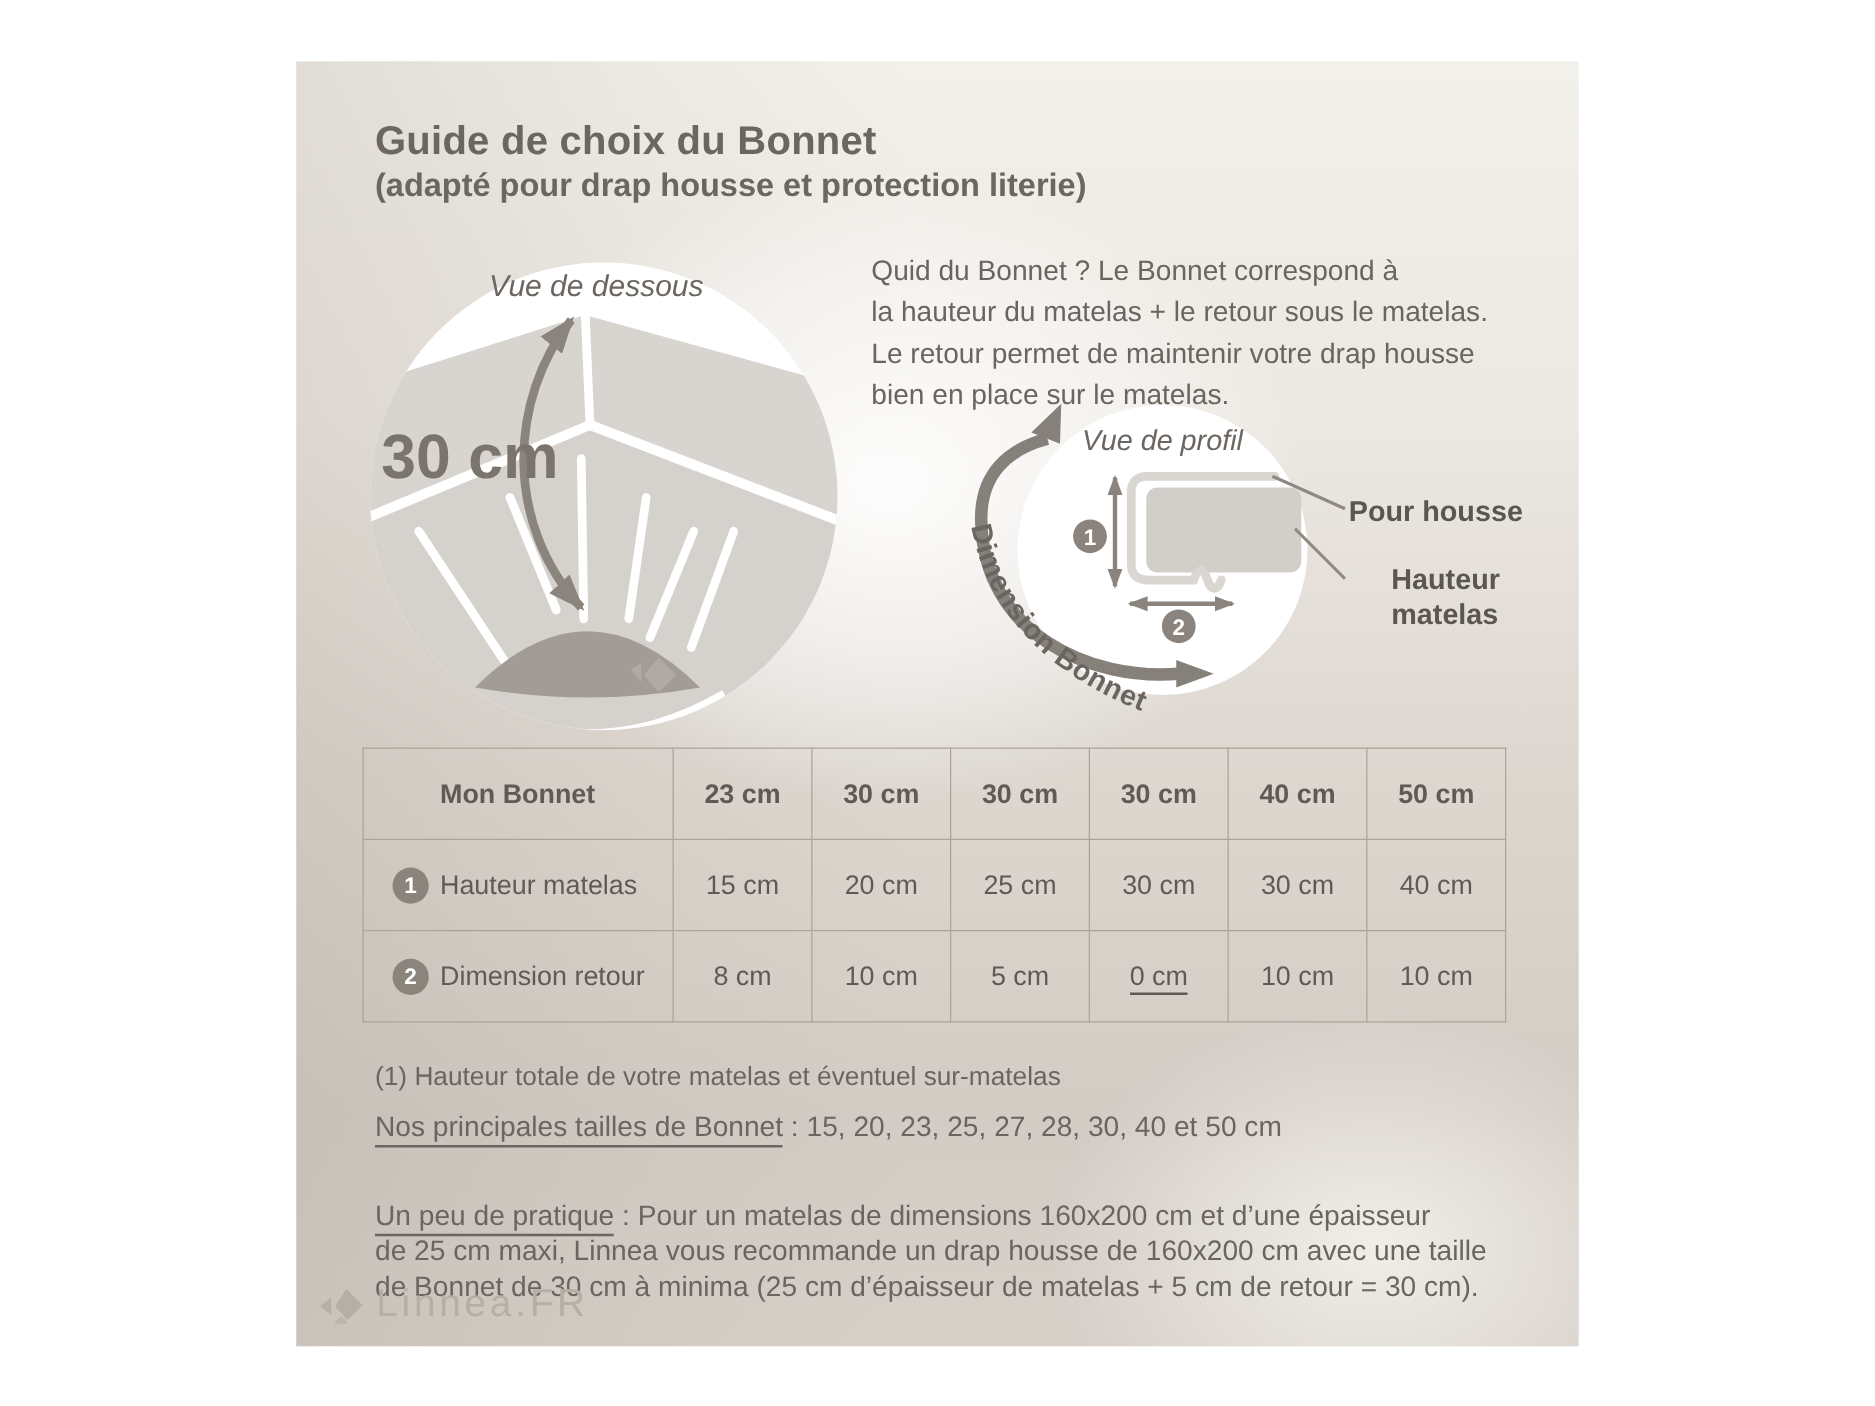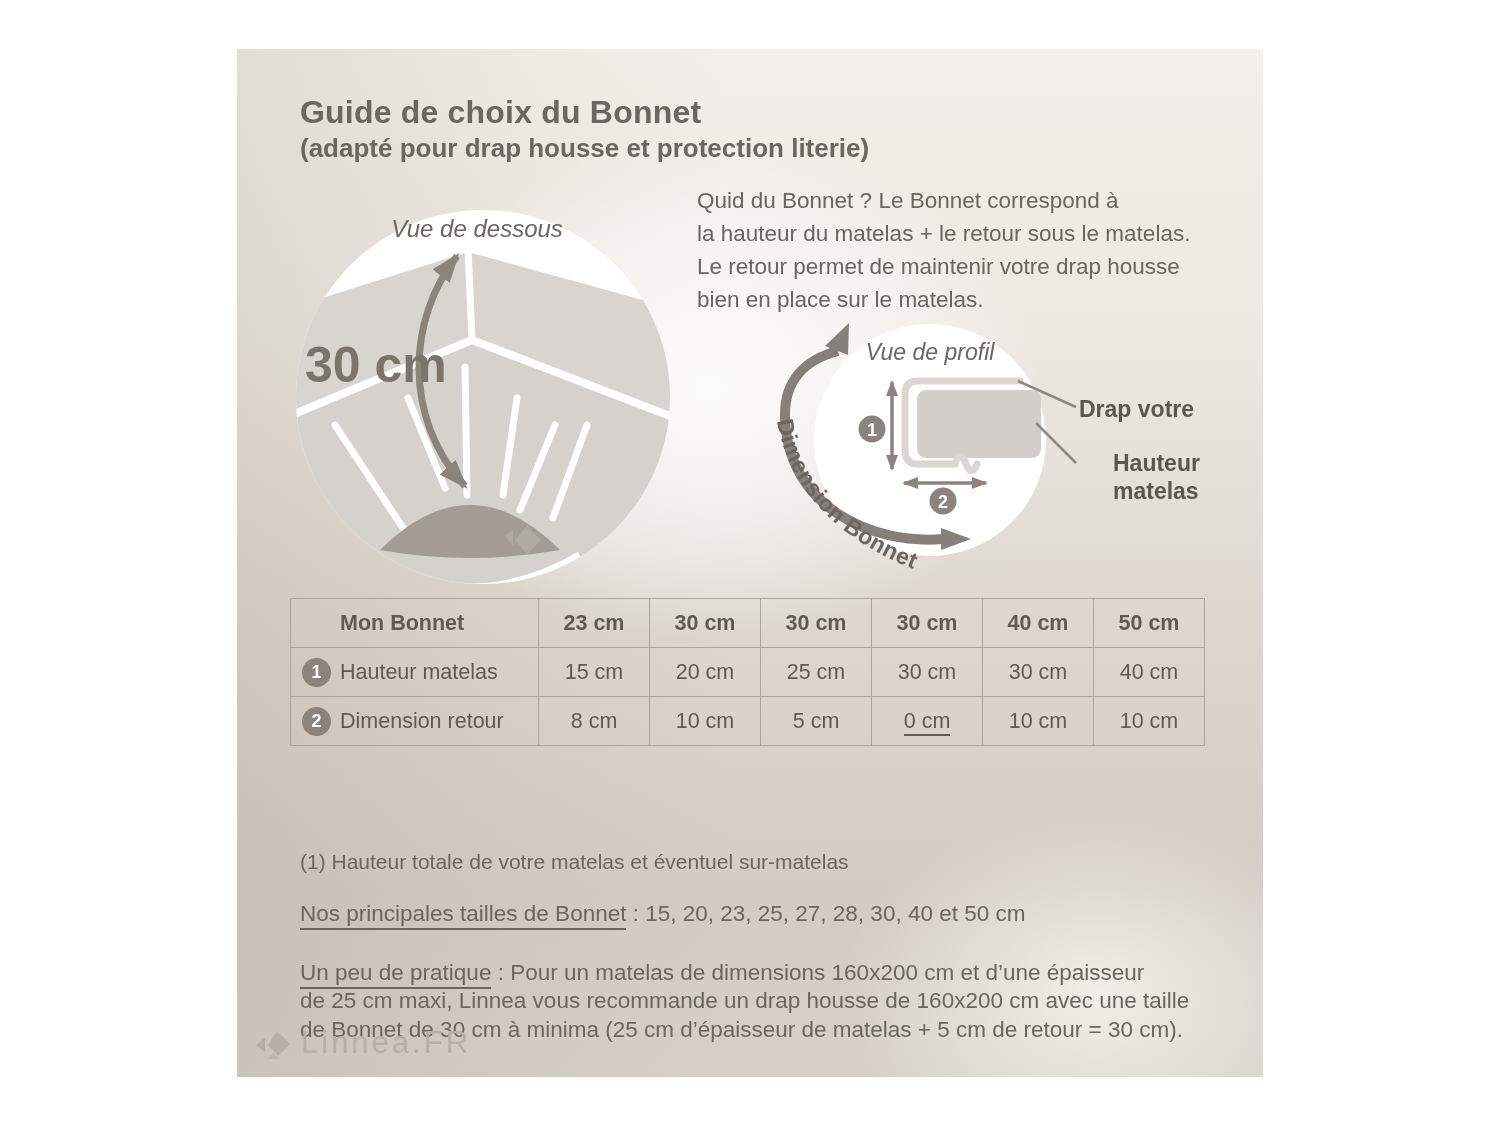--- a/index.html
+++ b/index.html
@@ -10,40 +10,40 @@
     position:absolute;left:237px;top:49px;width:1026px;height:1028px;
     background:
       radial-gradient(ellipse 48% 36% at 46% 33%, rgba(255,255,255,0.92) 0%, rgba(255,255,255,0.40) 45%, rgba(255,255,255,0) 68%),
       radial-gradient(ellipse 42% 30% at 84% 92%, rgba(249,246,241,0.78) 0%, rgba(249,246,241,0) 60%),
       linear-gradient(90deg, rgba(150,138,126,0.18) 0%, rgba(150,138,126,0.06) 28%, rgba(150,138,126,0) 48%),
       linear-gradient(180deg, #f2f0ea 0%, #ece8e2 28%, #ddd7d0 55%, #d3ccc5 82%, #d6d0c9 100%);
   }
   .abs{position:absolute;}
   .title{left:63px;top:44px;font-size:32px;line-height:38px;font-weight:bold;color:#6b6661;letter-spacing:0.2px;}
   .subtitle{left:63px;top:84px;font-size:26px;font-weight:bold;color:#6b6661;}
-  .intro{left:460px;top:135px;width:575px;font-size:22.5px;line-height:33px;color:#6a6560;white-space:pre-line;}
+  .intro{left:460px;top:151px;width:575px;font-size:22.5px;line-height:33px;color:#6a6560;white-space:pre-line;}
   .sidelabel{font-weight:bold;color:#5b5650;font-size:23px;line-height:28px;white-space:pre-line;}
   .lbl-drap{left:842px;top:346px;}
   .lbl-haut{left:842px;top:400px;margin-left:34px;}
 
   table.bonnet{position:absolute;left:53px;top:549px;width:915px;border-collapse:collapse;table-layout:fixed;}
   table.bonnet td,table.bonnet th{border:1px solid #aba49b;height:48px;font-size:21.5px;color:#5f5a54;
-    text-align:center;vertical-align:middle;font-weight:normal;padding:0;}
+    text-align:center;vertical-align:middle;font-weight:normal;padding:12px;}
   table.bonnet th{font-weight:bold;}
   td.lblcell,th.lblcell{text-align:left;}
   .lblwrap{display:flex;align-items:center;padding-left:11px;}
   .badge{display:inline-flex;align-items:center;justify-content:center;flex:0 0 auto;
     width:29px;height:29px;border-radius:50%;background:#8b847d;color:#ffffff;
     font-size:18px;font-weight:bold;margin-right:9px;}
   .badge.ghost{visibility:hidden;}
   td.hl{background:#c6c3be;}
   .uline{border-bottom:2px solid #5f5a54;padding-bottom:1px;}
 
   .notes{left:63px;top:770px;font-size:21px;line-height:29px;color:#6a6560;margin-top:28px;}
-  .sizes{left:63px;top:840px;font-size:22.5px;color:#6a6560;margin-top:12px;}
+  .sizes{left:63px;top:840px;font-size:22.5px;color:#6a6560;}
   .practice{left:63px;top:881px;width:965px;font-size:22.5px;line-height:28.5px;color:#6a6560;white-space:pre-line;}
   .leadline{border-bottom:2px solid #6a6560;padding-bottom:2px;}
 
   .brand{left:16px;top:974px;display:flex;align-items:center;color:#b7afa6;}
   .brand .logotext{font-size:31px;letter-spacing:3px;margin-left:8px;font-weight:400;}
 
   svg text{font-family:"Liberation Sans","DejaVu Sans",sans-serif;}
 </style>
 </head>
 <body>
@@ -122,21 +122,21 @@
       <line x1="259" y1="114" x2="299" y2="154" stroke="#8f8982" stroke-width="2.5"></line>
       <path d="M 166 230 C 95 236, 10 198, 8 108 C 7 70, 30 50, 61 42" fill="none" stroke="#86807a" stroke-width="10"></path>
       <polygon points="72,14 71,46 48,37" fill="#86807a"></polygon>
       <polygon points="194,230 164,219 164,241" fill="#86807a"></polygon>
       <text font-size="23" font-weight="bold" fill="#6a6560" letter-spacing="0.5">
         <textPath href="#dimPath" startOffset="0">Dimension Bonnet</textPath>
       </text>
       <text x="153" y="51" text-anchor="middle" font-size="23" font-style="italic" fill="#6b6661">Vue de profil</text>
     </svg>
 
-    <div class="abs sidelabel lbl-drap">Drap votre</div>
+    <div class="abs sidelabel lbl-drap">Pour housse</div>
     <div class="abs sidelabel lbl-haut">Hauteur
 matelas</div>
 
     <table class="bonnet">
       <colgroup>
         <col style="width:248px">
           <col>
           <col>
           <col>
           <col>

